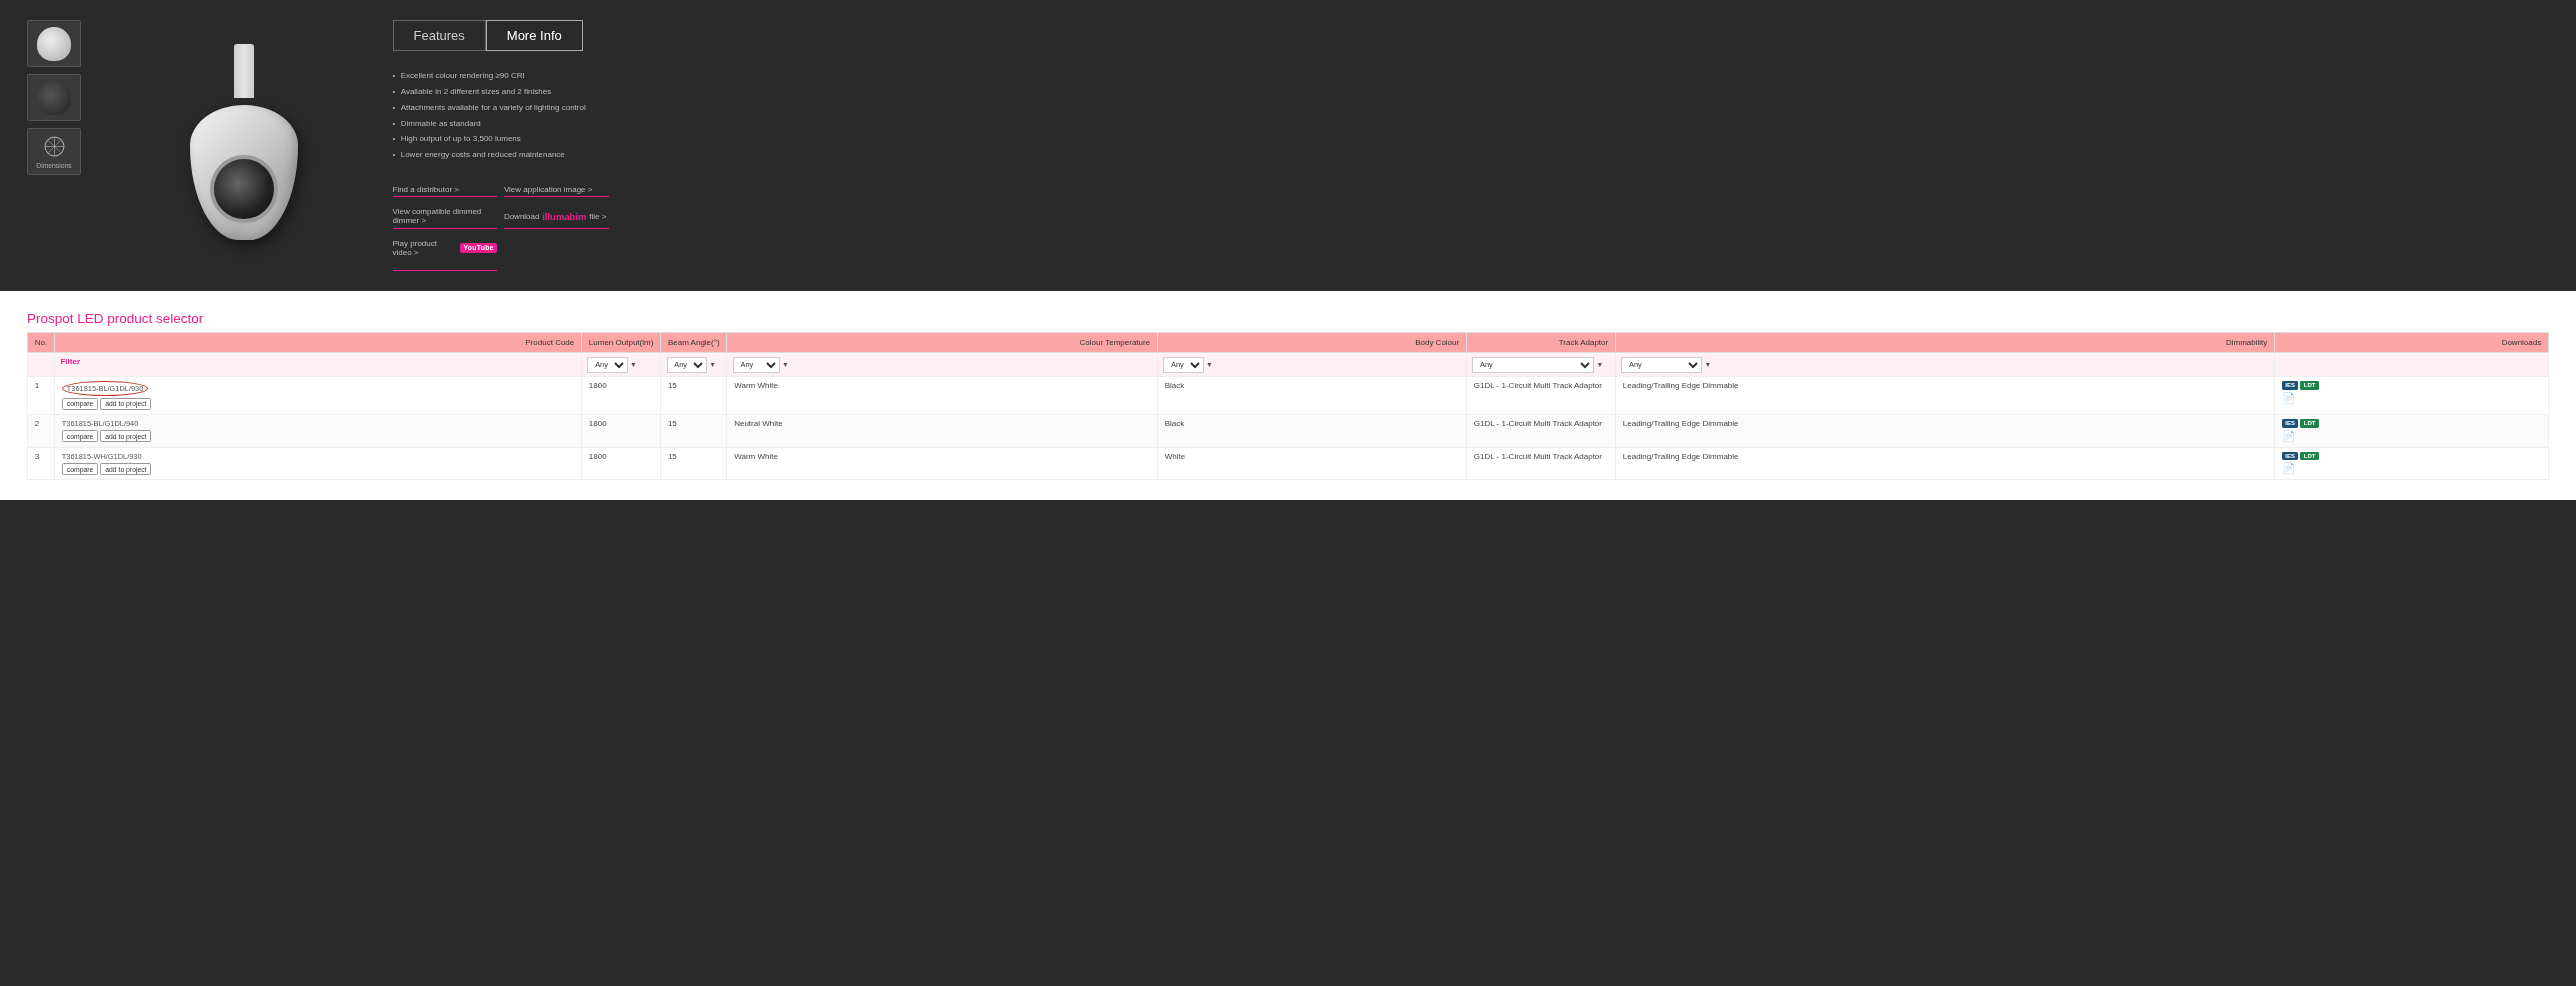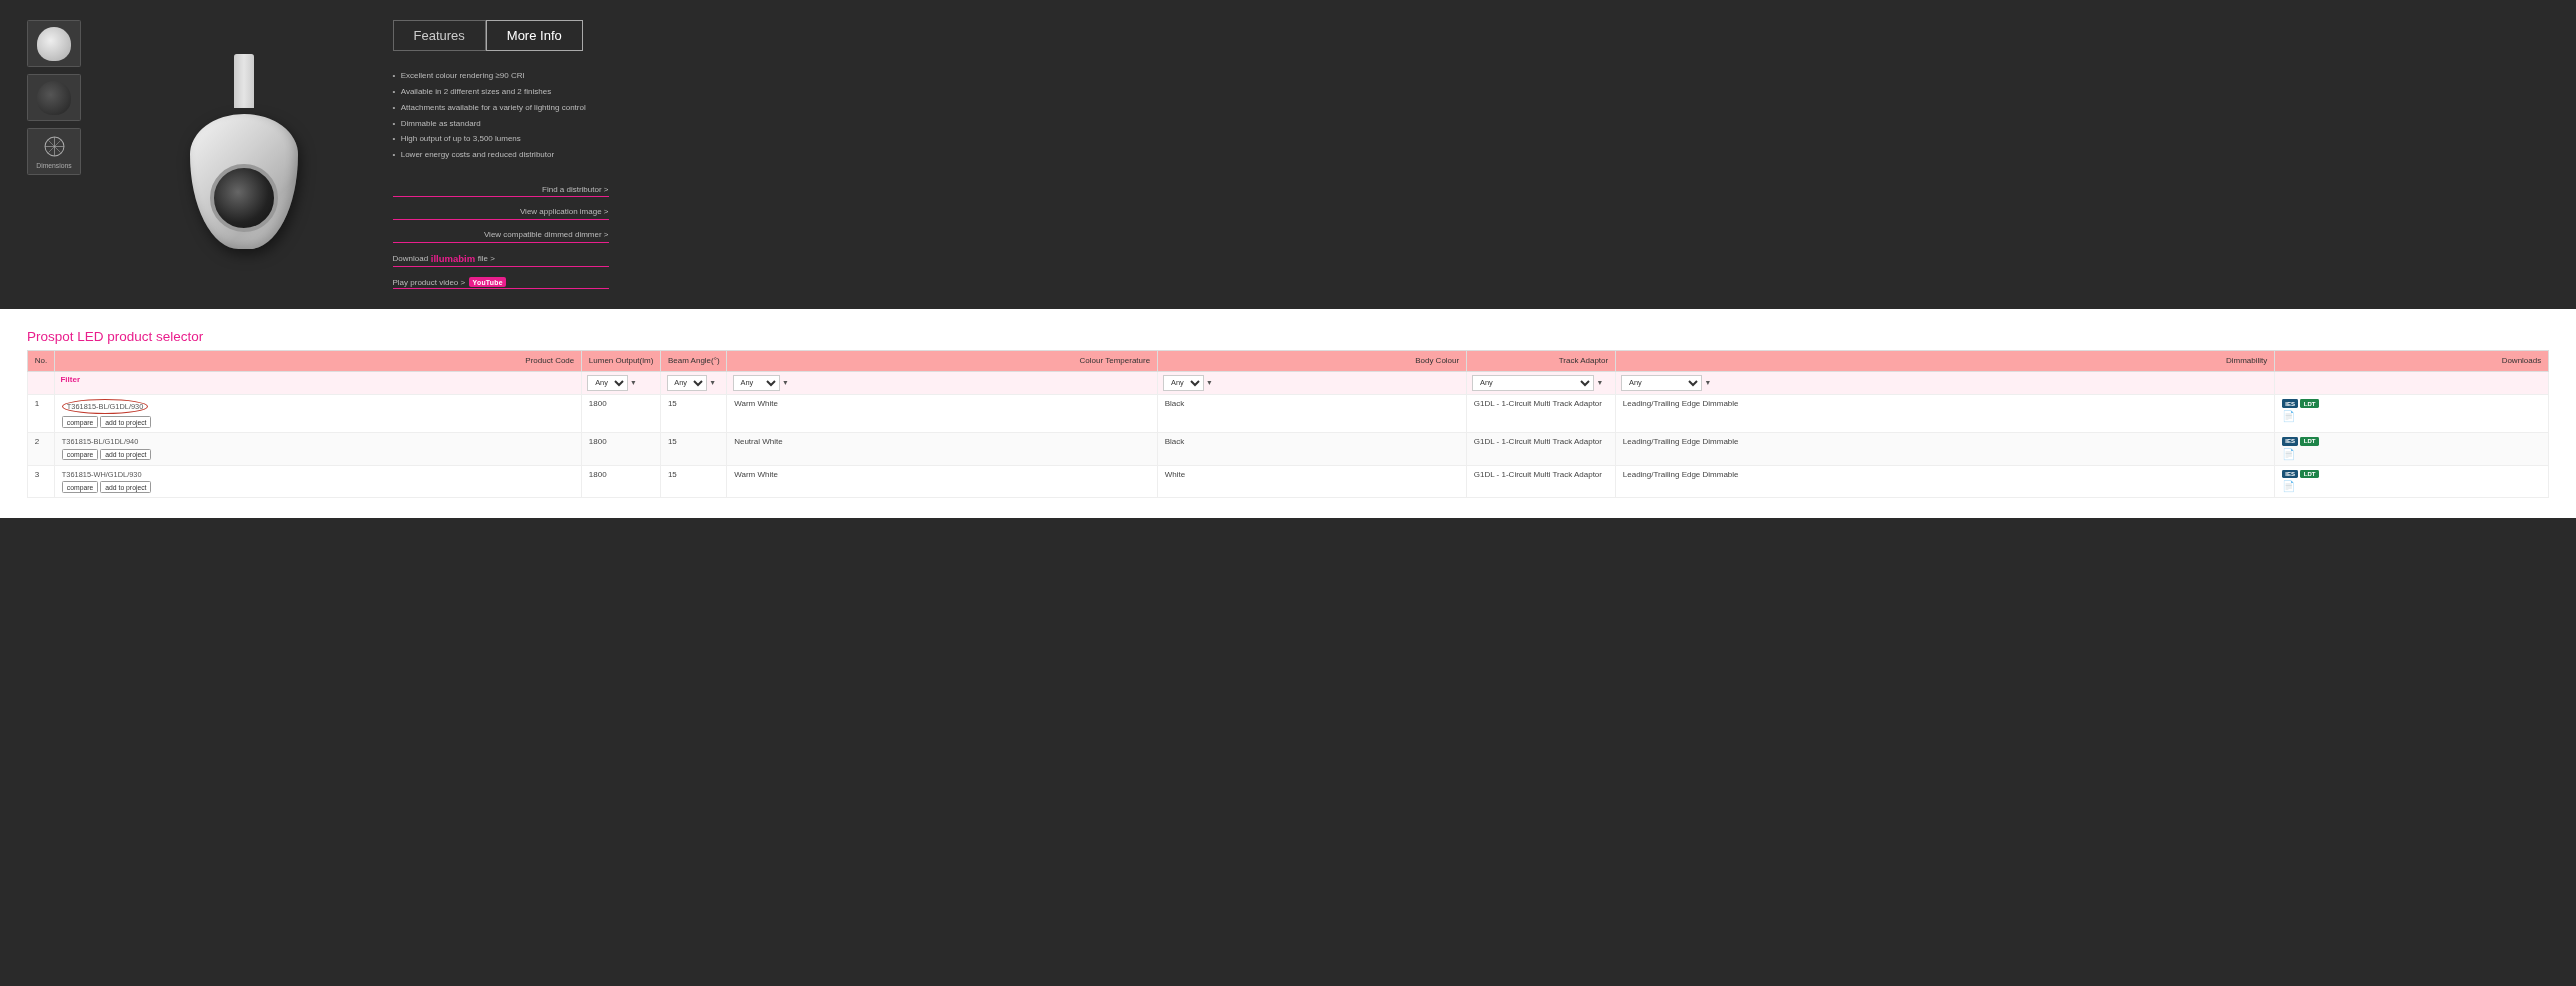--- a/index.html
+++ b/index.html
@@ -141,24 +141,23 @@
     }
     .features-list li::before {
       content: '•';
       color: #aaa;
       flex-shrink: 0;
       margin-top: 0;
     }
 
     .links-grid {
       display: grid;
-      grid-template-columns: 1fr;
+      grid-template-columns: 1fr 1fr;
       gap: 10px 6.8px;
       margin-top: 22px;
-      text-align: right;
     }
     .info-link {
       color: #bbb;
       font-size: 8px;
       cursor: pointer;
       text-decoration: none;
       border-bottom: 0.7px solid #e91e8c;
       padding-bottom: 2.7px;
       display: block;
     }
@@ -181,21 +180,21 @@
     .illumabim-text span { color: #e91e8c; }
 
     .youtube-link {
       display: flex;
       align-items: center;
       gap: 4px;
       color: #bbb;
       font-size: 8px;
       cursor: pointer;
       border-bottom: 0.7px solid #e91e8c;
-      padding-bottom: 1px;
+      padding-bottom: 13px;
     }
     .youtube-logo {
       background: #e91e8c;
       color: white;
       font-size: 6px;
       font-weight: bold;
       padding: 1.4px 3.4px;
       border-radius: 2px;
       letter-spacing: 0.3px;
     }
@@ -376,21 +375,21 @@
       <button class="tab-btn">Features</button>
       <button class="tab-btn active">More Info</button>
     </div>
 
     <ul class="features-list">
       <li>Excellent colour rendering ≥90 CRI</li>
       <li>Available in 2 different sizes and 2 finishes</li>
       <li>Attachments available for a variety of lighting control</li>
       <li>Dimmable as standard</li>
       <li>High output of up to 3,500 lumens</li>
-      <li>Lower energy costs and reduced distributor</li>
+      <li>Lower energy costs and reduced maintenance</li>
     </ul>
 
     <div class="links-grid">
       <a class="info-link">Find a distributor &gt;</a>
       <a class="info-link">View application image &gt;</a>
       <a class="info-link">View compatible dimmed dimmer &gt;</a>
       <div class="illumabim-link">
         <span style="color:#bbb; font-size:8px;">Download </span>
         <span class="illumabim-text"><span>illuma</span><span style="color:#e91e8c;">bim</span></span>
         <span style="color:#bbb; font-size:8px;"> file &gt;</span>

